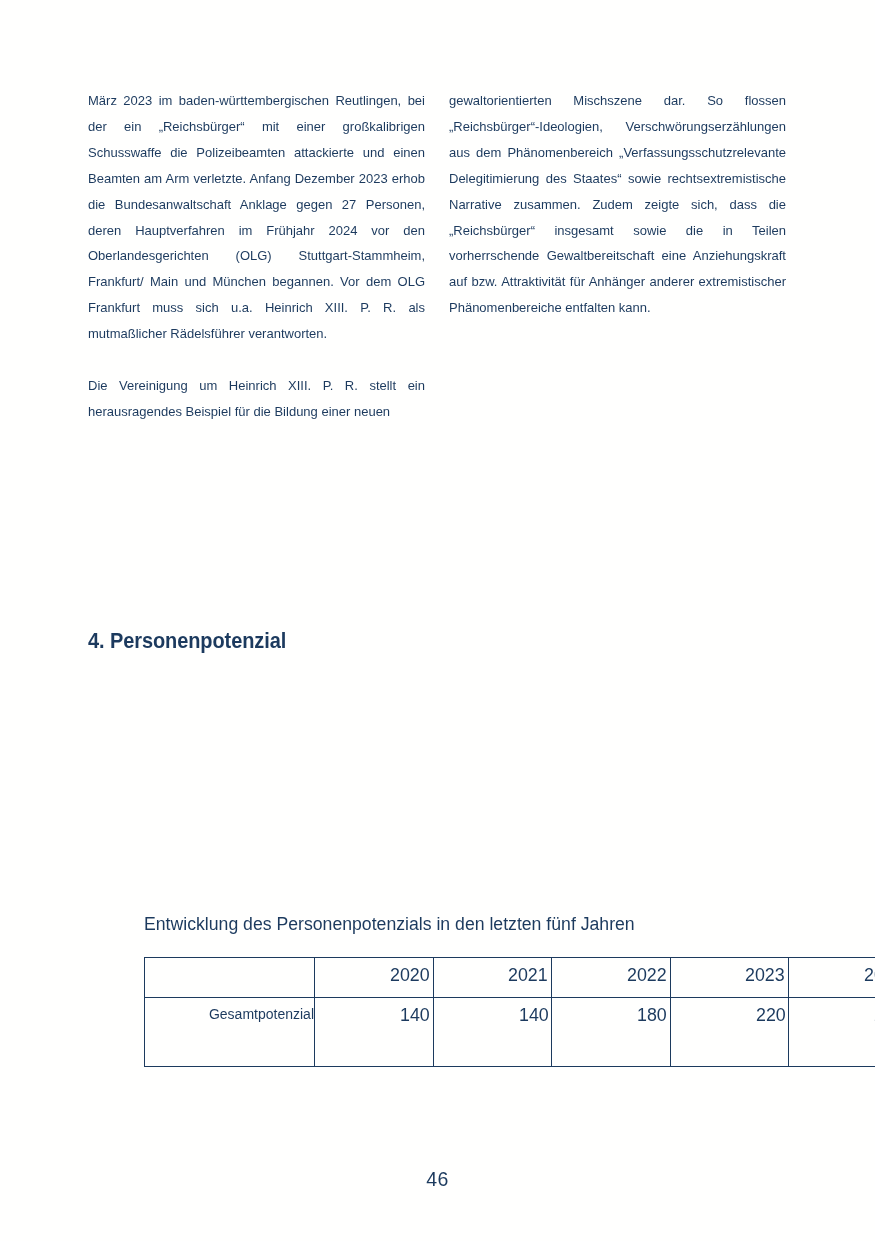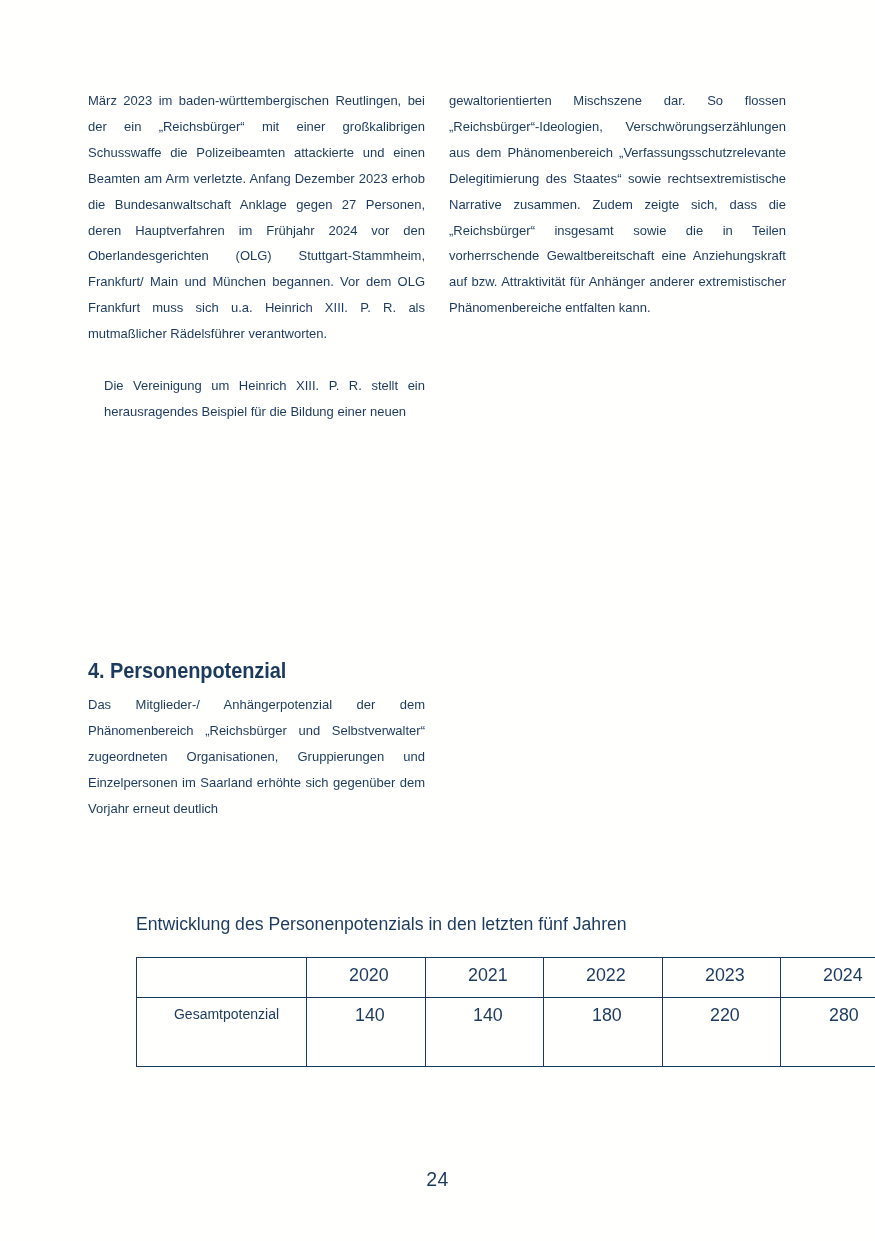--- a/index.html
+++ b/index.html
@@ -43,28 +43,27 @@
     font-size: 13px;
     line-height: 25.9px;
     text-align: justify;
     text-justify: inter-word;
     letter-spacing: 0.0px;
     word-spacing: 0px;
     hyphens: manual;
   }
   p.body + p.body {
     margin-top: 25.9px;
-    margin-left: 16px;
   }
 
   
   .section-wrap {
     position: absolute;
     left: 88px;
-    top: 658px;
+    top: 628px;
     width: 698px;
   }
   h2.section-heading {
     margin: 0 0 8px 0;
     font-family: "Liberation Sans Narrow", "Liberation Sans", "DejaVu Sans Condensed", sans-serif;
     font-size: 21.5px;
     font-weight: bold;
     line-height: 26px;
     letter-spacing: -0.1px;
     transform: scaleX(0.93);
@@ -73,21 +72,21 @@
   }
   .section-cols {
     display: flex;
     justify-content: space-between;
     margin-top: 4px;
   }
 
   
   .table-wrap {
     position: absolute;
-    left: 88px;
+    left: 96px;
     top: 912px;
     width: 698px;
     padding-left: 48px;
   }
   .table-caption {
     font-family: "Liberation Sans Narrow", "Liberation Sans", "DejaVu Sans Condensed", sans-serif;
     font-size: 19.2px;
     line-height: 24px;
     color: #1c3a5e;
     margin-bottom: 21px;
@@ -100,21 +99,21 @@
     table-layout: fixed;
     width: 698px;
     font-size: 19.2px;
     color: #1c3a5e;
   }
   table.pot-table td,
   table.pot-table th {
     border: 1.3px solid #1c3a5e;
     vertical-align: top;
     padding: 4px 0 4px 10px;
-    text-align: center;
+    text-align: right;
     font-weight: normal;
     line-height: 25.5px;
   }
   table.pot-table .c-label { width: 159px; }
   table.pot-table .c-year  { width: 107.5px; }
 
   table.pot-table thead td { height: 31px; }
   table.pot-table tbody td { height: 60px; }
 
   .num,
@@ -154,23 +153,20 @@
       <p class="body">Die Vereinigung um Heinrich XIII. P. R. stellt ein herausragendes Bei­spiel für die Bildung einer neuen</p>
     </div>
     <div class="col col-right">
       <p class="body">gewaltorientierten Mischszene dar. So flossen „Reichsbürger“-Ideolo­gien, Verschwörungserzählungen aus dem Phänomenbereich „Ver­fassungsschutzrelevante Delegiti­mierung des Staates“ sowie rechts­extremistische Narrative zusam­men. Zudem zeigte sich, dass die „Reichsbürger“ insgesamt sowie die in Teilen vorherrschende Ge­waltbereitschaft eine Anziehungs­kraft auf bzw. Attraktivität für An­hänger anderer extremistischer Phänomenbereiche entfalten kann.</p>
     </div>
   </div>
 
   <div class="section-wrap">
     <h2 class="section-heading">4. Personenpotenzial</h2>
     <div class="section-cols">
-      <div class="col col-left">
-        <p class="body">Das Mitglieder-/ Anhängerpoten­zial der dem Phänomenbereich „Reichsbürger und Selbstverwal­ter“ zugeordneten Organisationen, Gruppierungen und Einzelpersonen im Saarland erhöhte sich gegen­über dem Vorjahr erneut deutlich</p>
-      </div>
     </div>
   </div>
 
   <div class="table-wrap">
     <div class="table-caption">Entwicklung des Personenpotenzials in den letzten fünf Jahren</div>
     <table class="pot-table">
       <thead>
         <tr>
           <td class="c-label"></td>
           <td class="c-year"><span class="yr">2020</span></td>
@@ -188,15 +184,15 @@
           <td class="c-year"><span class="num">140</span></td>
           <td class="c-year"><span class="num">140</span></td>
           <td class="c-year"><span class="num">180</span></td>
           <td class="c-year"><span class="num">220</span></td>
           <td class="c-year"><span class="num">280</span></td>
         </tr>
       </tbody>
     </table>
   </div>
 
-  <div class="folio">24</div>
+  <div class="folio">46</div>
 
 </div>
 
 </body></html>

